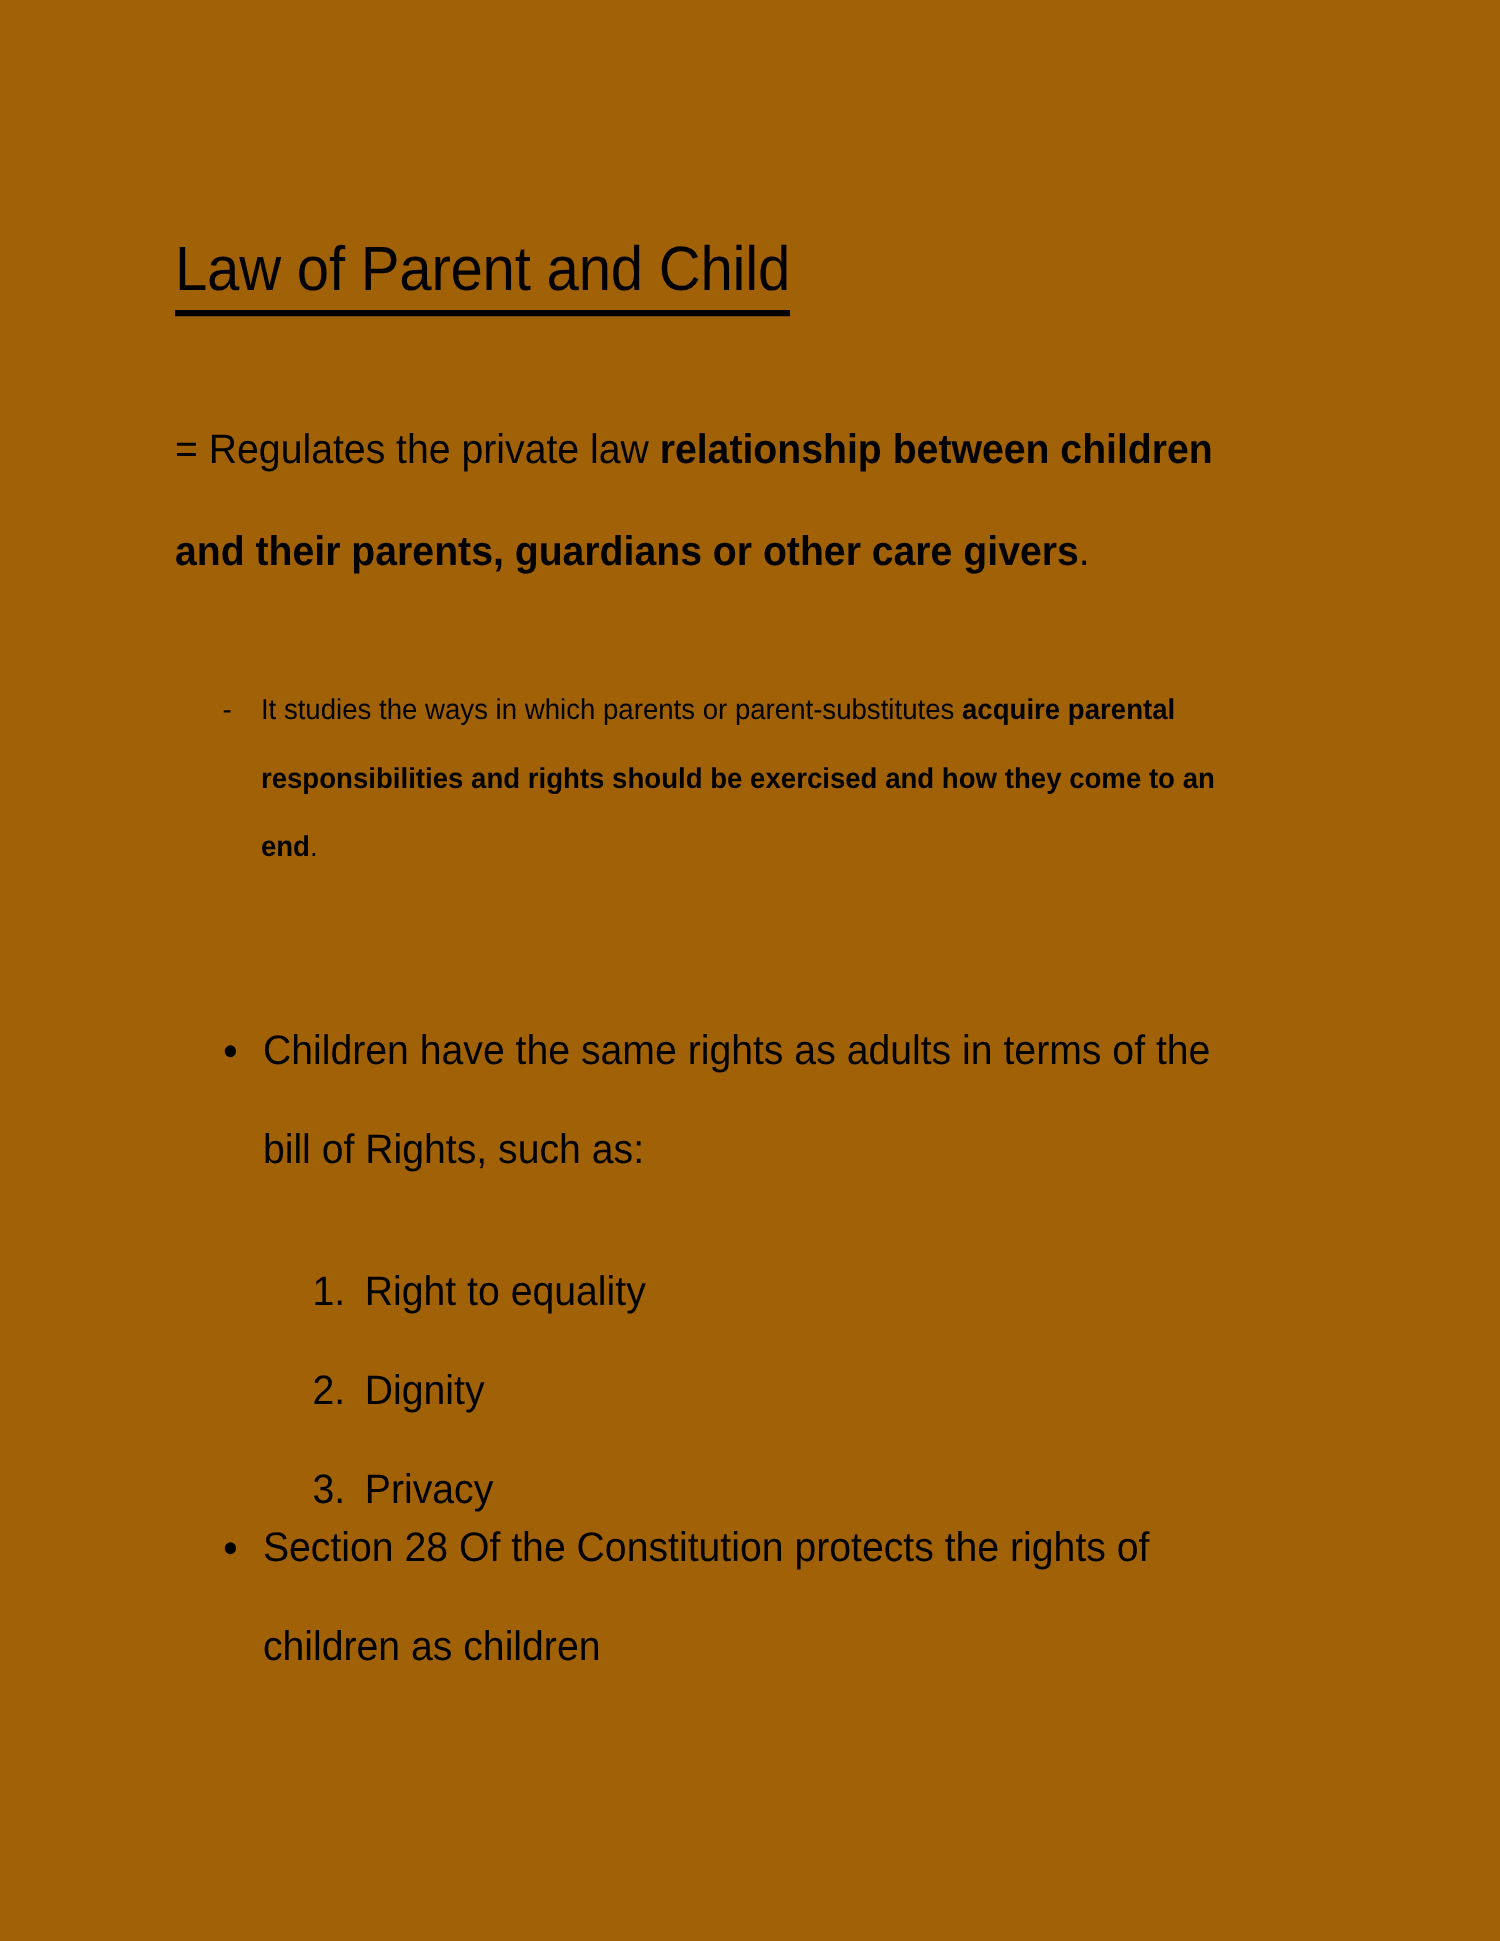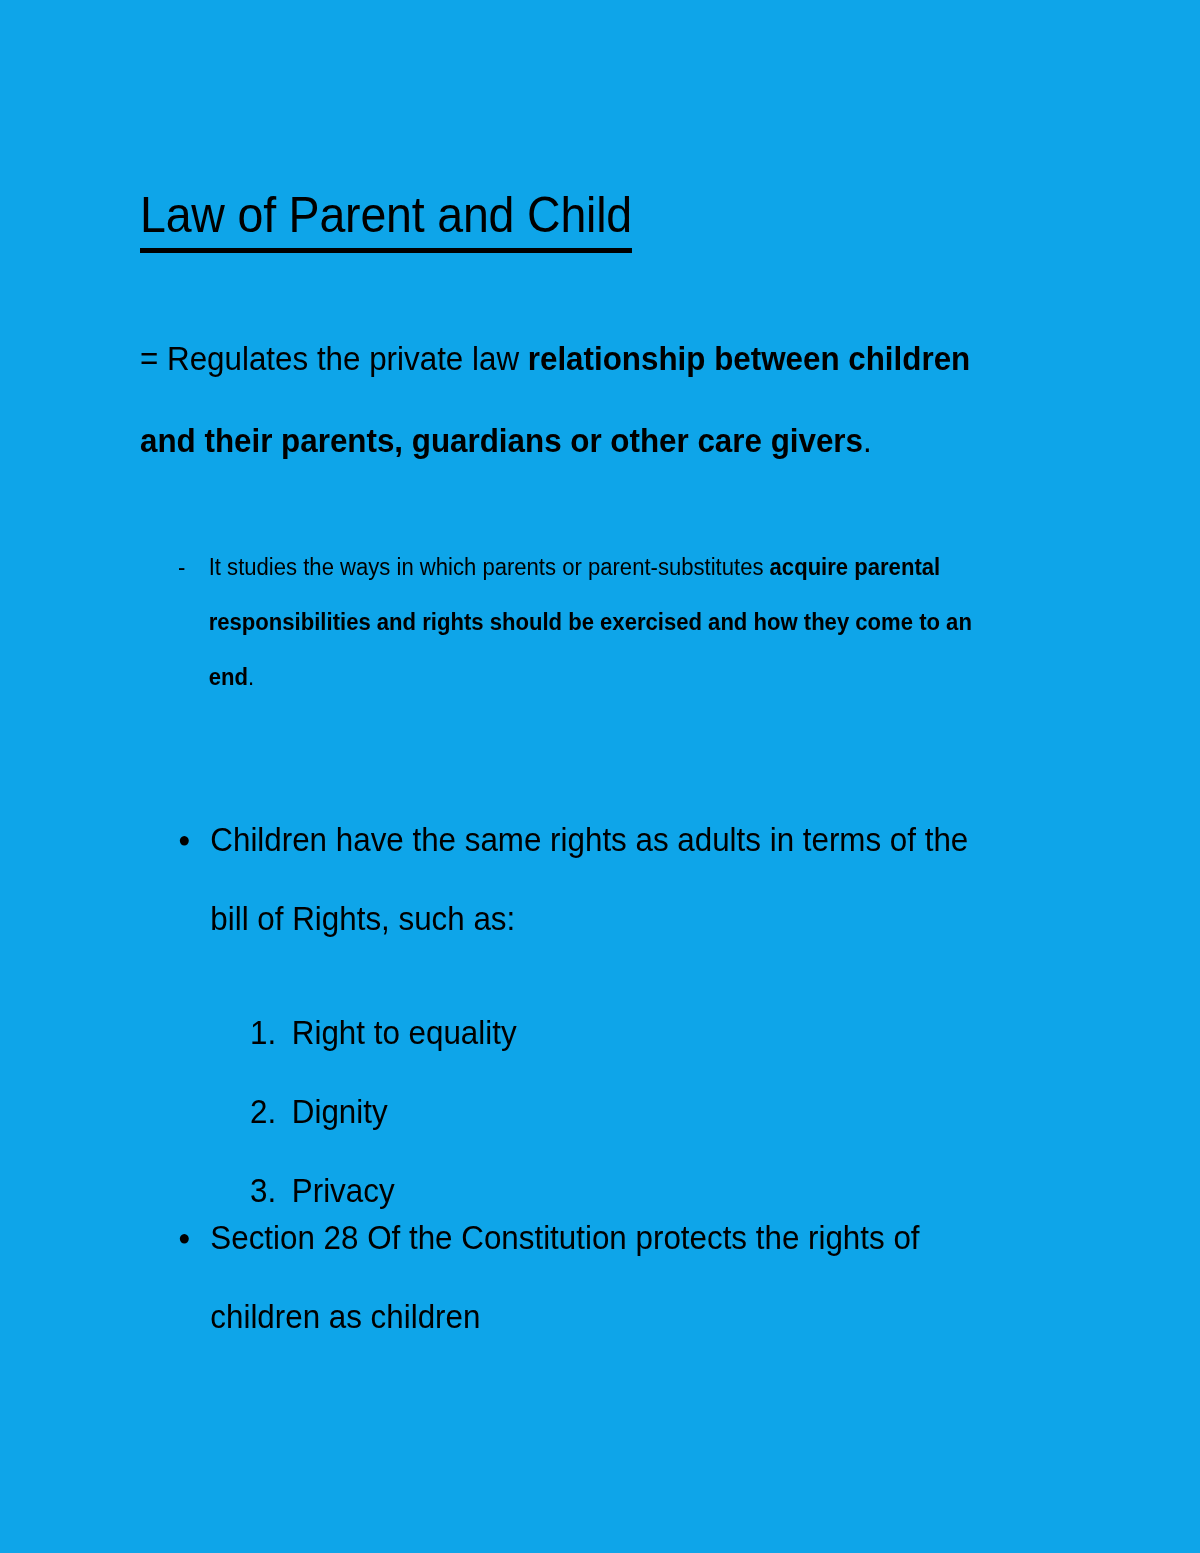--- a/index.html
+++ b/index.html
@@ -14,21 +14,21 @@
     position: relative;
     overflow: hidden;
     font-family: "Liberation Sans", sans-serif;
     color: #000000;
     -webkit-font-smoothing: antialiased;
   }
 
   .page {
     position: absolute;
     inset: 0;
-    background: #0ea5e9;
+    background: #a16207;
     padding-left: 32px;
   }
 
   
   .doc-title {
     position: absolute;
     left: 140px;
     top: 152px;
     font-size: 50px;
     line-height: 58px;

